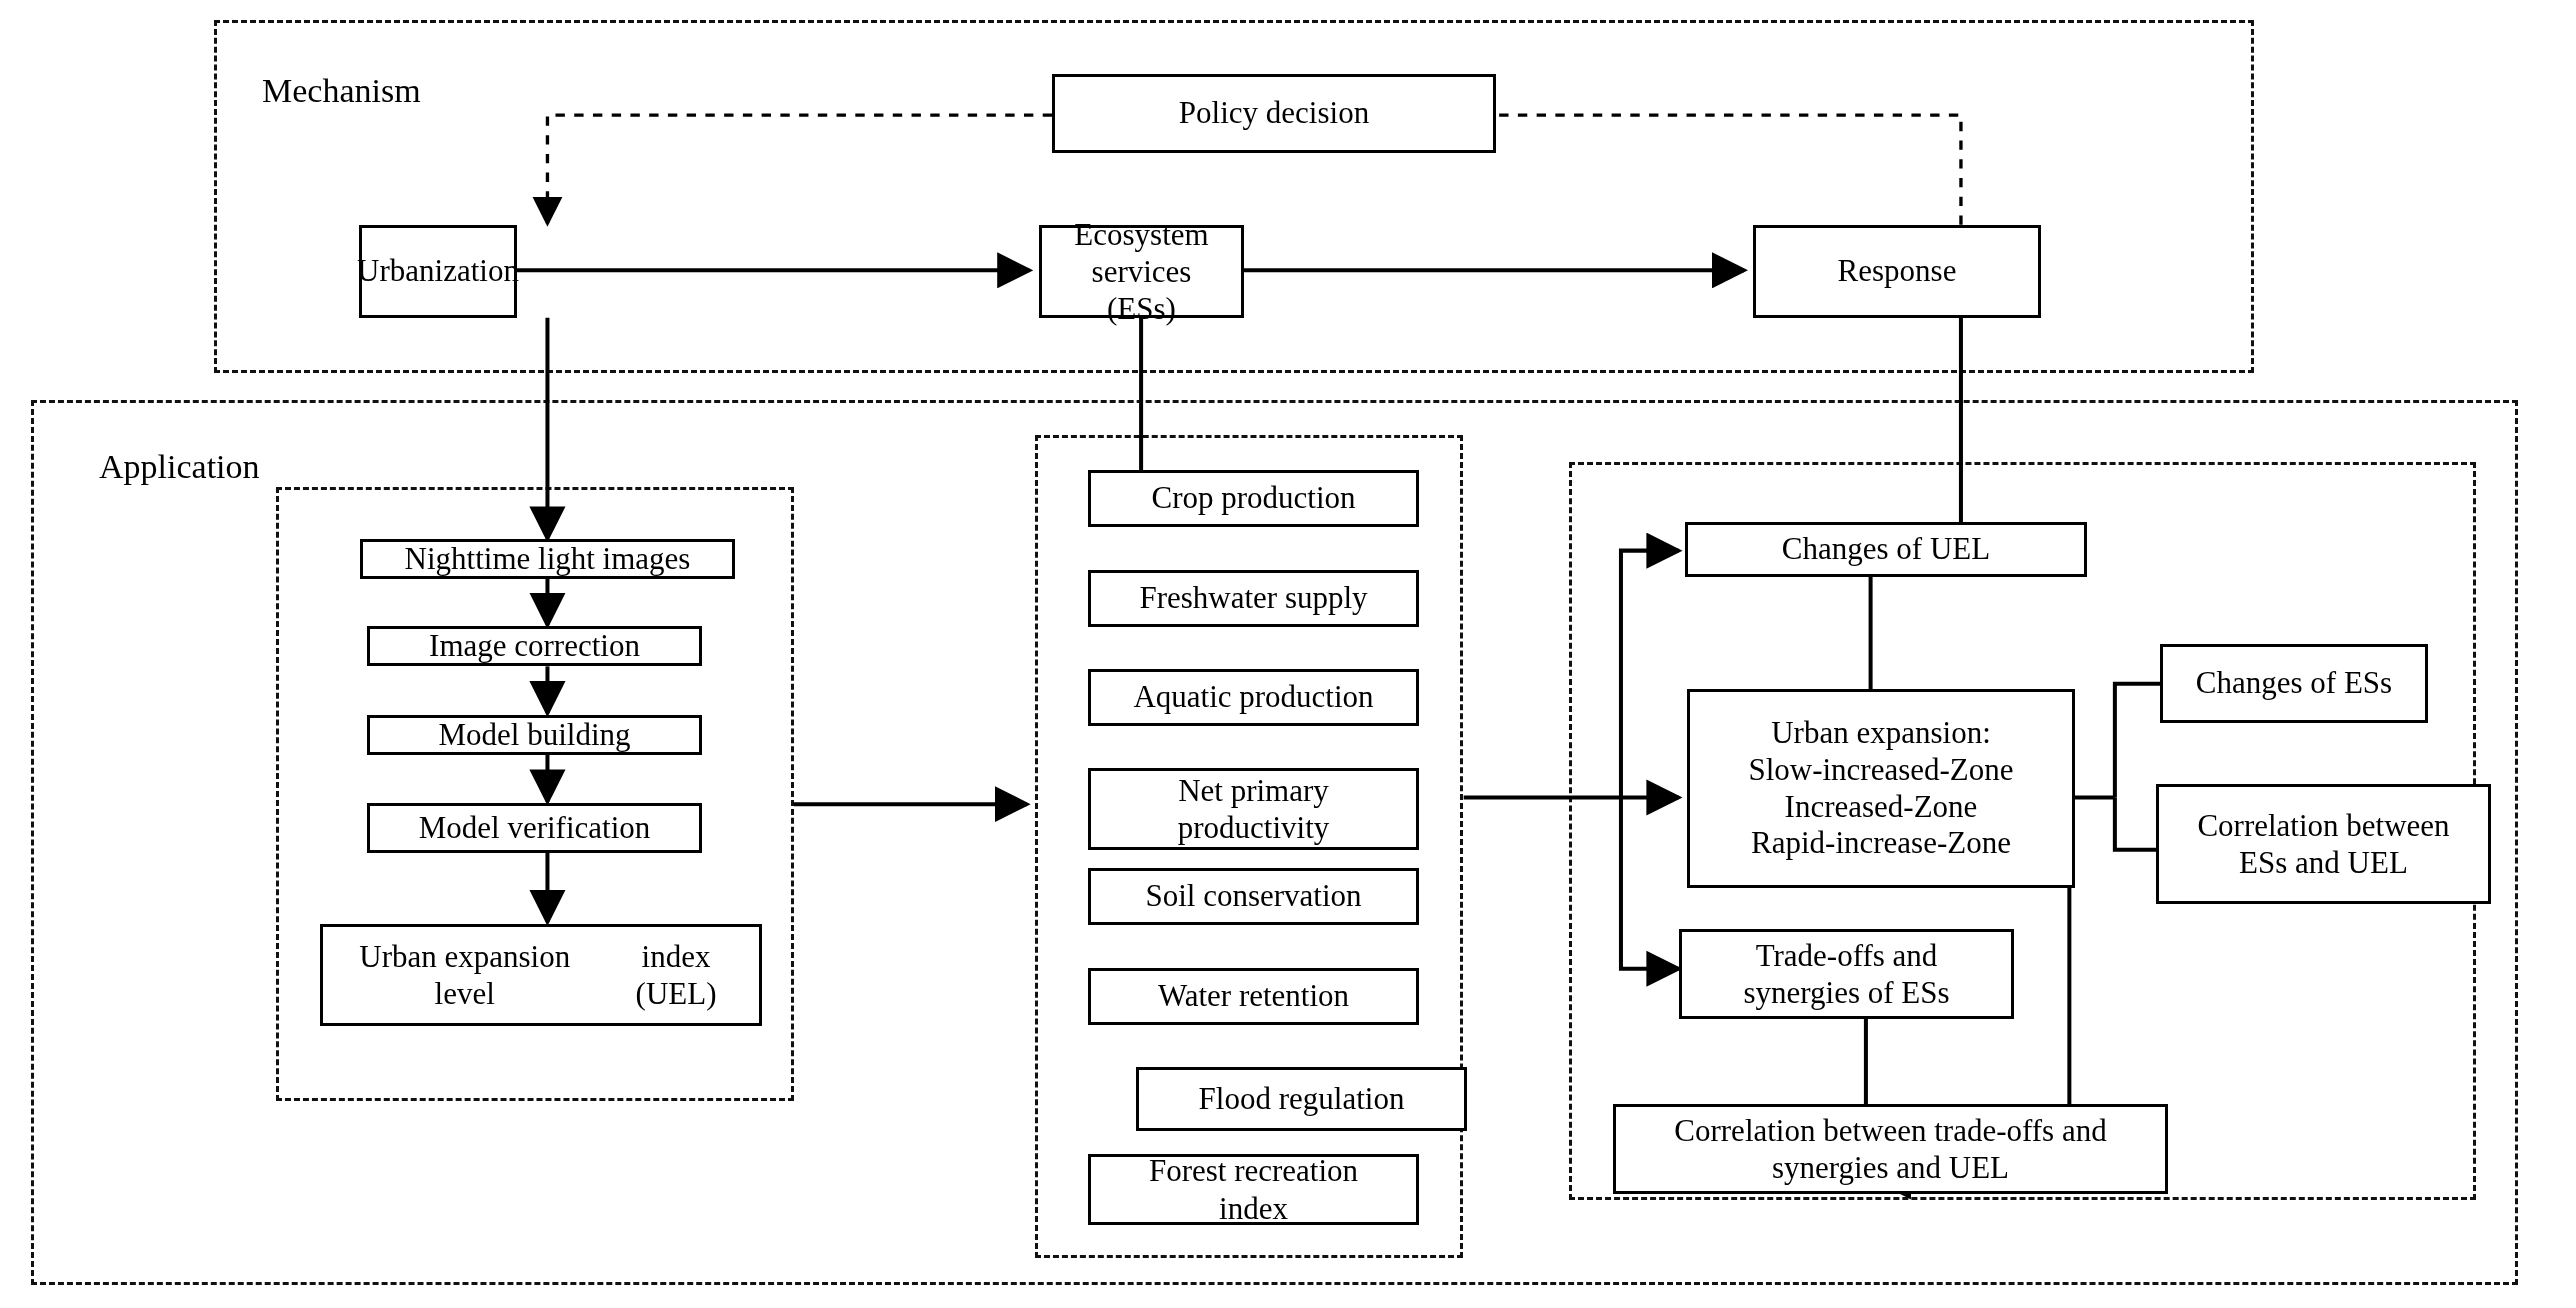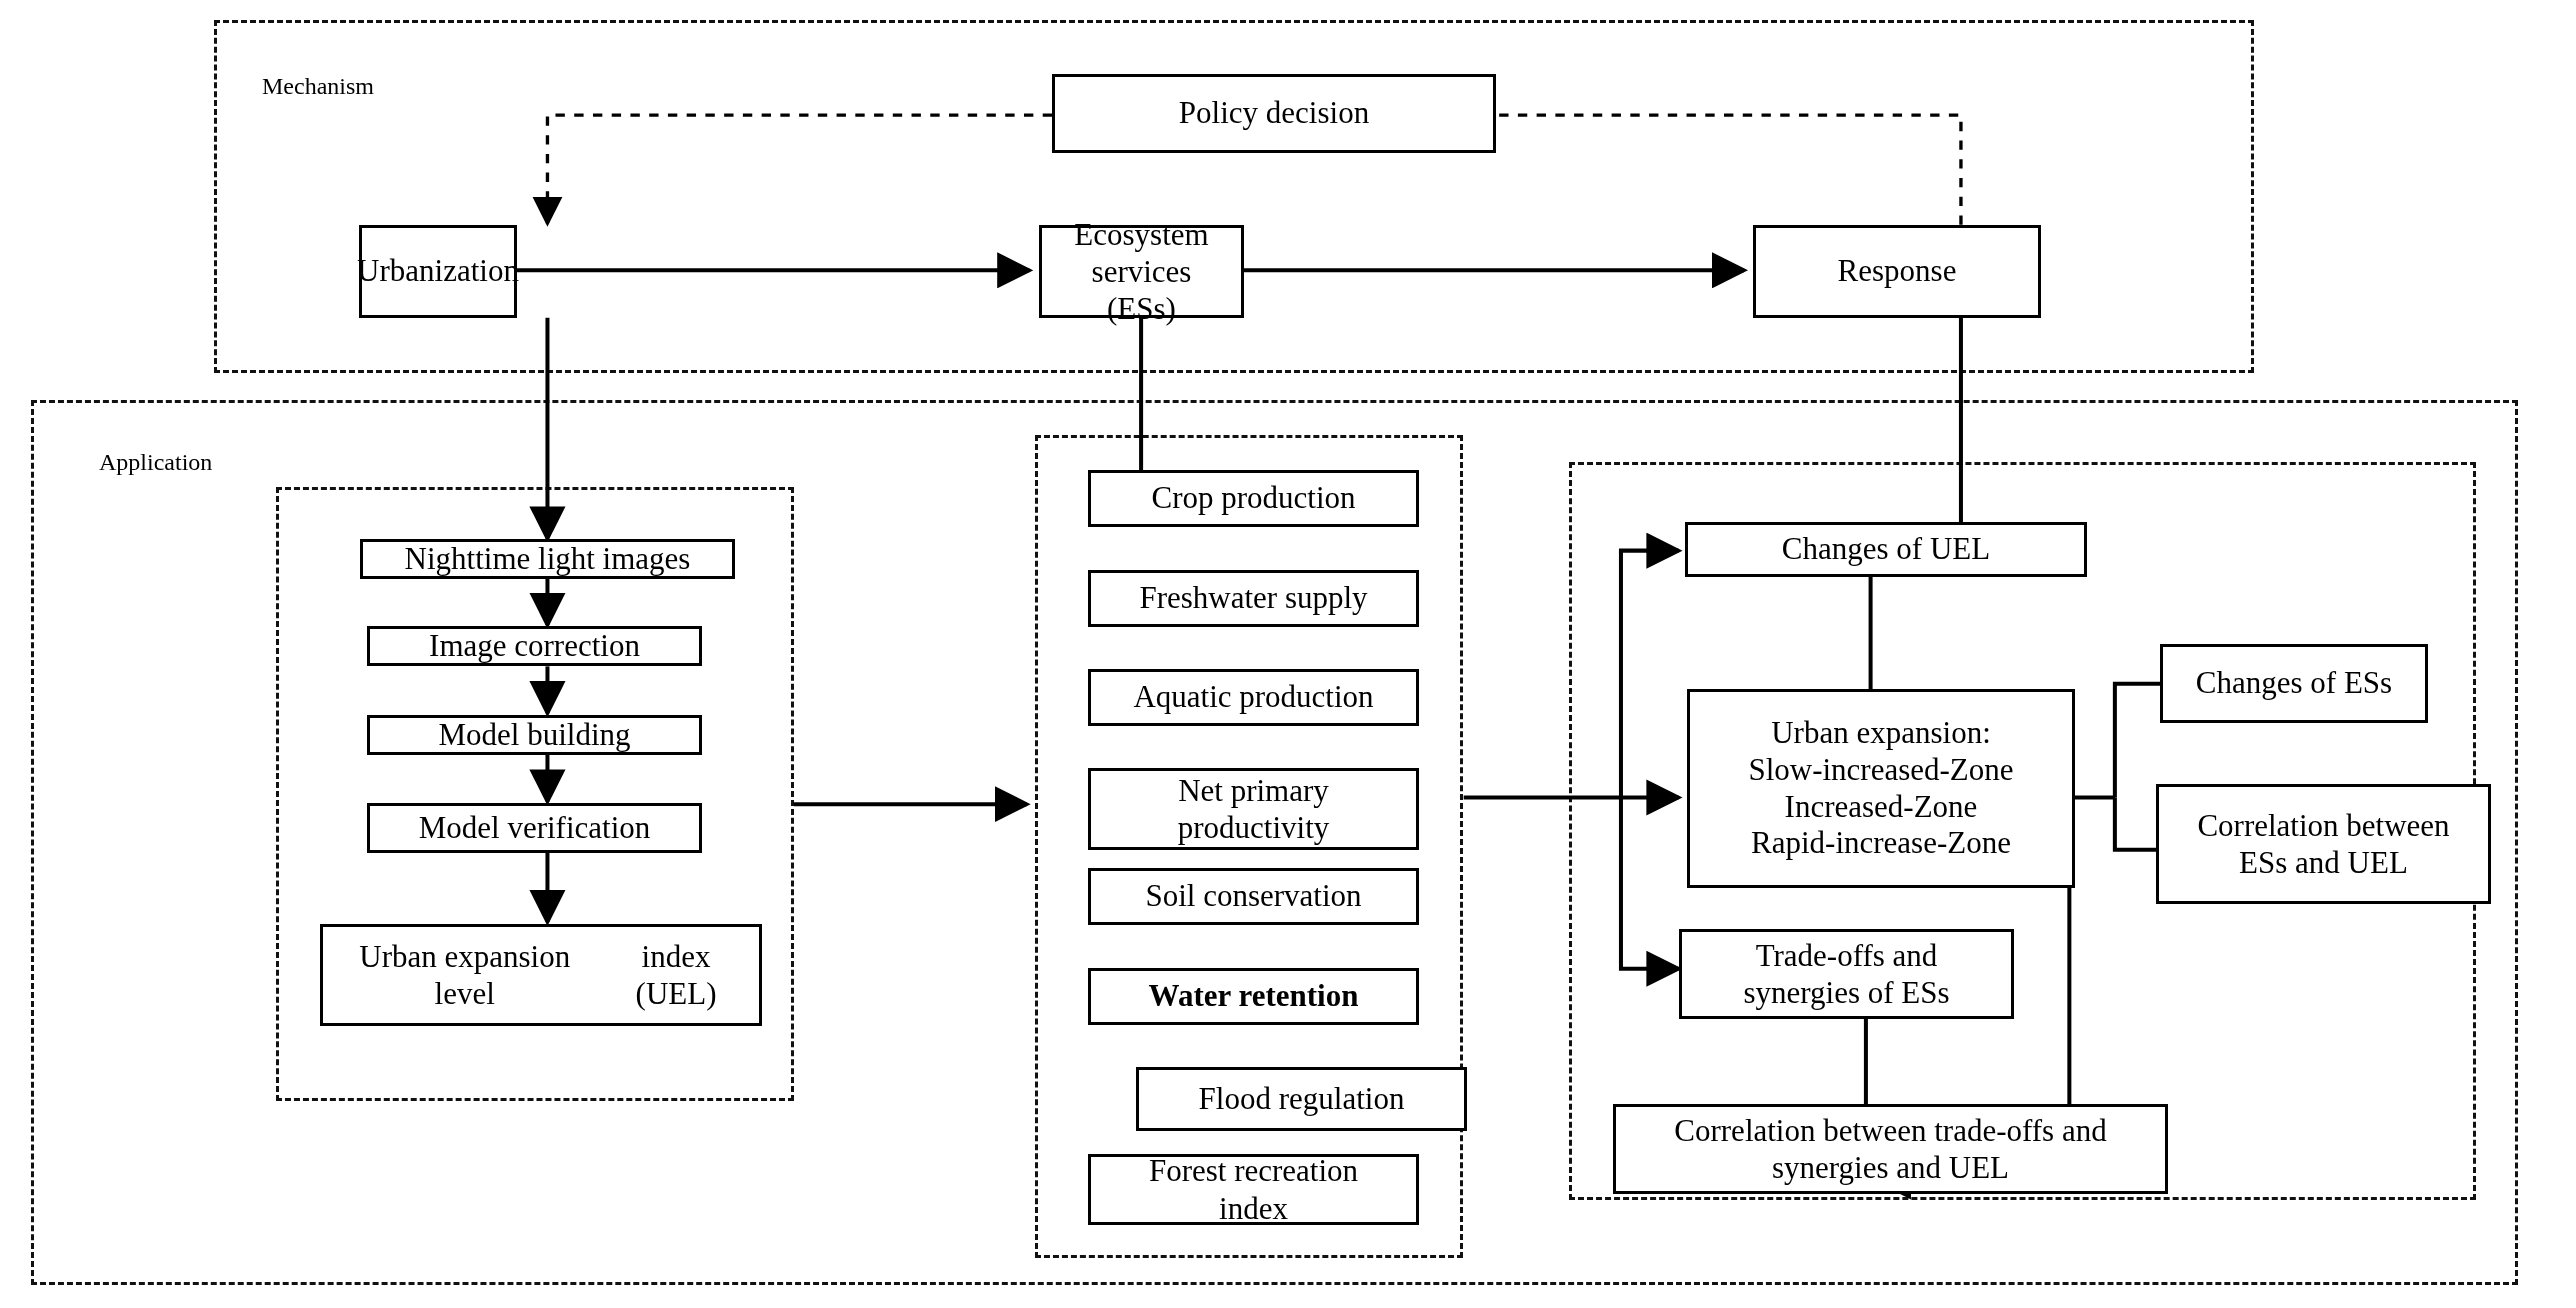--- a/index.html
+++ b/index.html
@@ -2,21 +2,21 @@
 <html style="font-size:10.7px"><head>
 <meta charset="utf-8">
 <title>Research Framework Flowchart</title>
 <style>
   html,body{margin:0;padding:0;background:#ffffff;}
   body{font-family:"Liberation Serif","DejaVu Serif",serif;color:#000;}
   #stage{position:relative;width:2576px;height:1308px;background:#fff;overflow:hidden;}
   svg#wires{position:absolute;left:0;top:0;width:2576px;height:1308px;pointer-events:none;}
 
   .frame{position:absolute;border:3.3px dashed #111;box-sizing:border-box;background:transparent;}
-  .frame-label{position:absolute;font-size:24px;line-height:1;white-space:nowrap;}
+  .frame-label{position:absolute;font-size:34px;line-height:1;white-space:nowrap;}
 
   .node{position:absolute;box-sizing:border-box;border:3.3px solid #000;background:#fff;
         display:flex;align-items:center;justify-content:center;text-align:center;
         font-size:31px;line-height:1.18;padding:2.7px 6.7px;}
   .node span{display:block;}
   .node.two-line{line-height:1.2;}
 </style>
 </head>
 <body>
 
@@ -130,21 +130,21 @@
   <div class="node" style="left:1088px;top:669px;width:331px;height:57px;">
     <span>Aquatic production</span>
   </div>
   <div class="node two-line" style="left:1088px;top:768px;width:331px;height:82px;flex-direction:column;">
     <span>Net primary</span>
     <span>productivity</span>
   </div>
   <div class="node" style="left:1088px;top:868px;width:331px;height:57px;">
     <span>Soil conservation</span>
   </div>
-  <div class="node" style="left:1088px;top:968px;width:331px;height:57px;font-weight:bold;">
+  <div class="node" style="left:1088px;top:968px;width:331px;height:57px;">
     <span>Water retention</span>
   </div>
   <div class="node" style="left:1136px;top:1067px;width:331px;height:64px;">
     <span>Flood regulation</span>
   </div>
   <div class="node two-line" style="left:1088px;top:1154px;width:331px;height:71px;flex-direction:column;">
     <span>Forest recreation</span>
     <span>index</span>
   </div>
 

